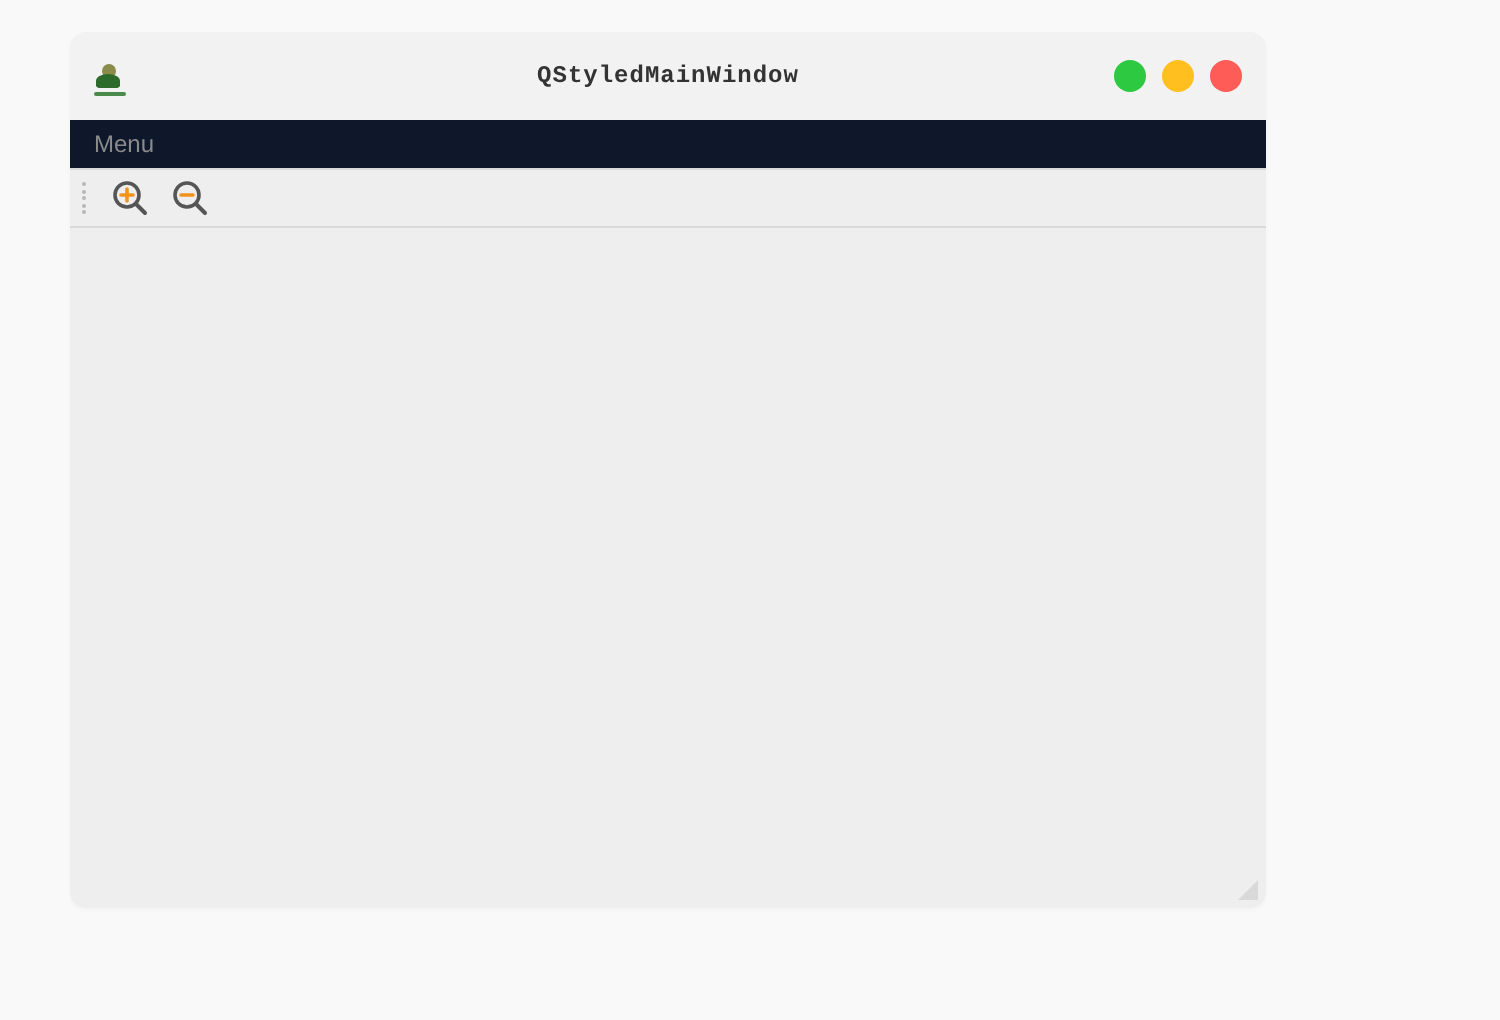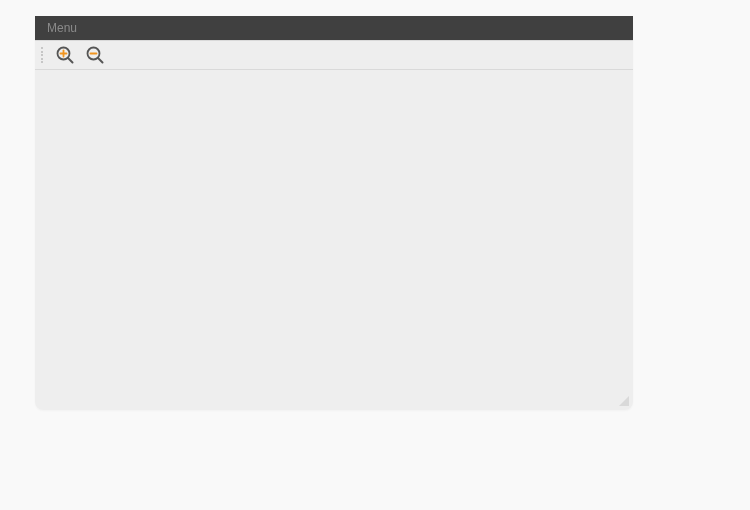--- a/index.html
+++ b/index.html
@@ -87,21 +87,21 @@
       cursor: pointer;
     }
     .light-green { background: #2dc941; }
     .light-yellow { background: #ffbf1f; }
     .light-red { background: #fe5c56; }
     .menubar {
       height: 24px;
       display: flex;
       align-items: center;
       padding: 0 8px;
-      background: #404040;
+      background: #0f172a;
     }
     .menu-item {
       font-size: 12px;
       color: #8a8a8a;
       padding: 2px 4px;
       cursor: pointer;
     }
     .toolbar {
       height: 30px;
       background: #eeeeee;
@@ -162,20 +162,32 @@
       border-width: 0 0 10px 10px;
       border-color: transparent transparent #c3c3c3 transparent;
       opacity: 0.5;
     }
   </style>
 </head>
 <body>
 
 <div class="window">
 
+  <div class="titlebar">
+    <div class="app-icon">
+      <div class="head"></div>
+      <div class="body"></div>
+    </div>
+    <div class="window-title">QStyledMainWindow</div>
+    <div class="traffic-lights">
+      <div class="traffic-light light-green"></div>
+      <div class="traffic-light light-yellow"></div>
+      <div class="traffic-light light-red"></div>
+    </div>
+  </div>
 
   <div class="menubar">
     <div class="menu-item">Menu</div>
   </div>
 
   <div class="toolbar">
     <div class="toolbar-handle">
       <span></span>
         <span></span>
         <span></span>

